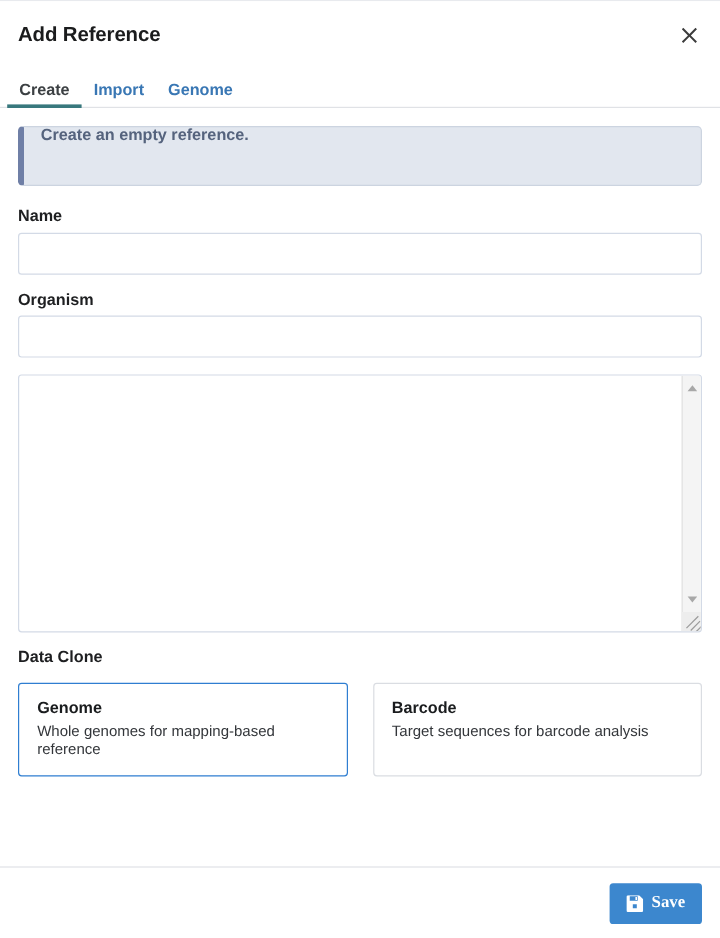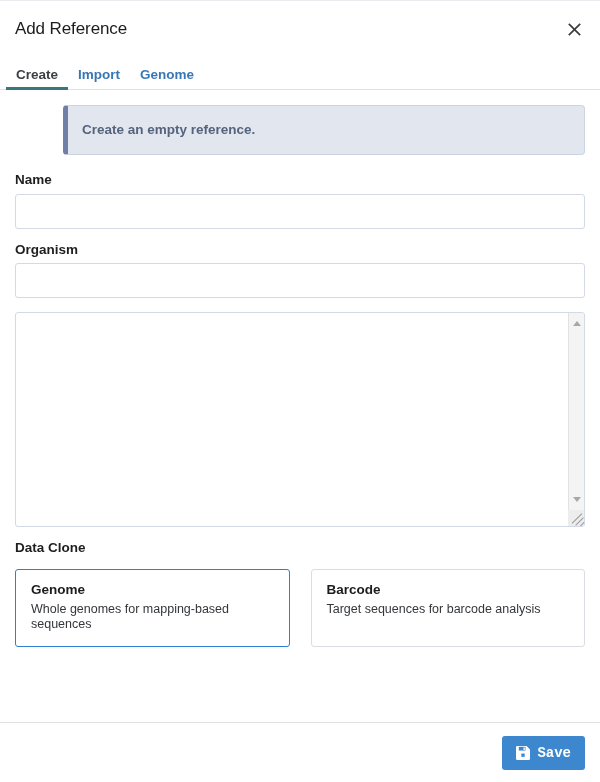--- a/index.html
+++ b/index.html
@@ -27,21 +27,21 @@
     position: relative;
     height: 55px;
     flex: 0 0 55px;
     display: flex;
     align-items: center;
     padding: 0 16px 0 15px;
     background: #ffffff;
   }
   .modal-title {
     font-size: 17px;
-    font-weight: normal;
+    font-weight: bold;
     color: #1b1c1d;
     letter-spacing: -0.1px;
     line-height: 1;
   }
   .close-btn {
     position: absolute;
     right: 14px;
     top: 16px;
     width: 24px;
     height: 24px;
@@ -99,24 +99,22 @@
     background: #ffffff;
   }
 
   .alert-box {
     background: #e2e7ef;
     border: 1px solid #ccd4e0;
     border-left: 5px solid #6f7fa6;
     border-radius: 4px;
     height: 50px;
     display: flex;
-    align-items: center;
     padding: 0 14px;
     margin-bottom: 18px;
-    margin-left: 48px;
   }
   .alert-text {
     font-size: 13.5px;
     font-weight: bold;
     color: #55637d;
     line-height: 1;
   }
 
   .field-group { margin-bottom: 14px; }
   .field-label {
@@ -263,21 +261,21 @@
     align-items: center;
     gap: 7px;
     background: #3c87ce;
     color: #ffffff;
     border: none;
     border-radius: 3px;
     padding: 0 14px;
     height: 34px;
     font-size: 14px;
     font-weight: bold;
-    font-family: Liberation Mono, monospace;
+    font-family: Liberation Serif, serif;
     cursor: pointer;
     line-height: 1;
   }
   .save-btn svg { display: block; }
 </style>
 </head>
 <body>
 
 <div id="modal">
 
@@ -329,21 +327,21 @@
             <i></i>
         </div>
       </div>
     </div>
 
     <div class="field-group">
       <label class="field-label">Data Clone</label>
       <div class="datatype-row">
         <div class="dt-card selected">
           <div class="dt-title">Genome</div>
-          <div class="dt-desc">Whole genomes for mapping-based sequences</div>
+          <div class="dt-desc">Whole genomes for mapping-based reference</div>
         </div>
         <div class="dt-card">
           <div class="dt-title">Barcode</div>
           <div class="dt-desc">Target sequences for barcode analysis</div>
         </div>
       </div>
     </div>
 
   </div>
 

